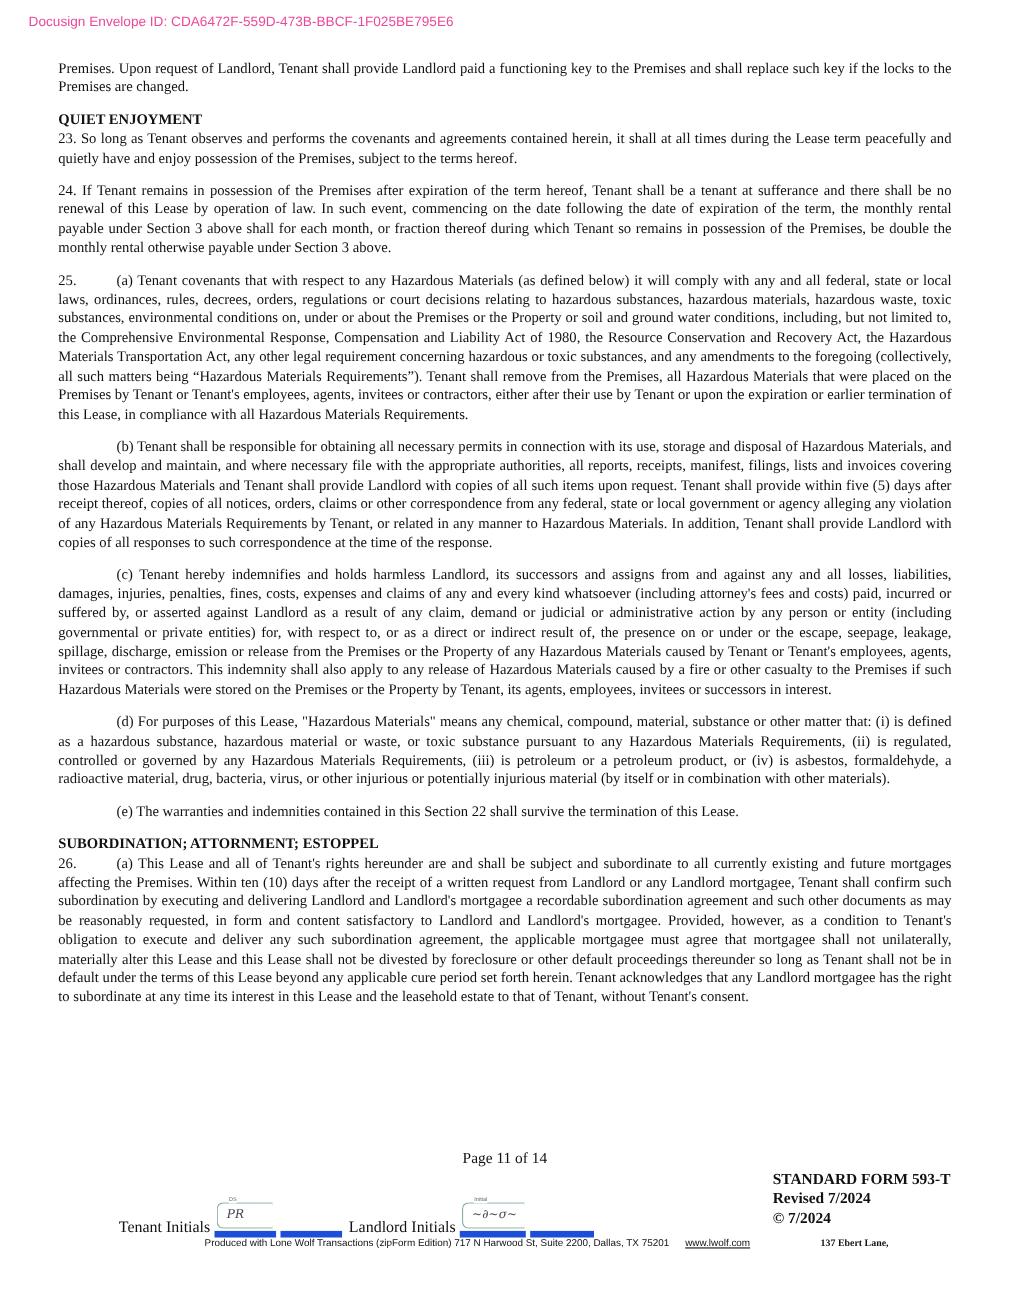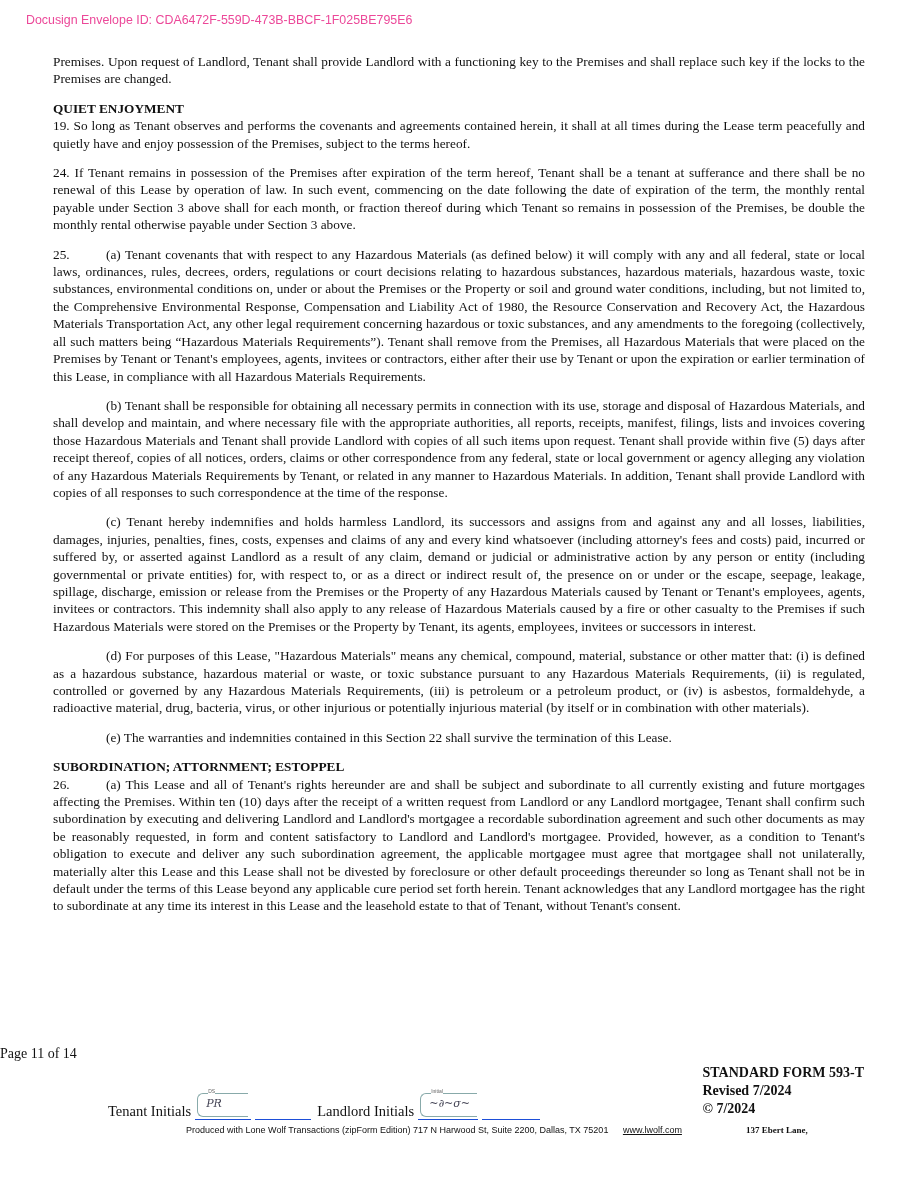--- a/index.html
+++ b/index.html
@@ -4,42 +4,42 @@
 <style>
   html, body { margin: 0; padding: 0; background: #ffffff; }
   body { width: 918px; height: 1188px; position: relative; overflow: hidden; color: #111; }
   .envelope { position: absolute; left: 26px; top: 13px; font-family: "Liberation Sans", sans-serif; font-size: 12.4px; color: #ec4899; }
   .page { position: absolute; left: 53px; top: 53px; width: 812px; font-family: "Liberation Serif", serif; font-size: 13.3px; line-height: 17.4px; text-align: justify; }
   .page p { margin: 0; }
   .gap { height: 12px; }
   .heading { font-weight: bold; text-transform: none; }
   .indent { text-indent: 53px; }
   .num { display: inline-block; width: 53px; }
-  .footer-page { position: absolute; left: 0; width: 918px; top: 1046px; text-align: left; font-family: "Liberation Serif", serif; font-size: 14px; }
+  .footer-page { position: absolute; left: 0; width: 918px; top: 1046px; text-align: center; font-family: "Liberation Serif", serif; font-size: 14px; }
   .form-id { position: absolute; right: 54px; top: 1064px; text-align: left; font-family: "Liberation Serif", serif; font-weight: bold; font-size: 14px; line-height: 18px; }
   .initials-row { position: absolute; left: 108px; top: 1093px; font-family: "Liberation Serif", serif; font-size: 14.5px; display: flex; align-items: flex-end; text-align: right; }
-  .line { display: inline-block; border-bottom: 1px solid #1d4ed8; height: 26px; position: relative; }
+  .line { display: inline-block; border-bottom: 6px solid #1d4ed8; height: 26px; position: relative; }
   .ibox { position: absolute; left: 2px; top: 0; height: 22px; border: 1px solid #8aa; border-right: none; border-radius: 6px 0 0 6px; }
   .ibox .tag { position: absolute; left: 10px; top: -6px; font-size: 5px; color: #666; background: #fff; font-family: "Liberation Sans", sans-serif; }
   .ibox .sig { position: absolute; left: 8px; top: 3px; font-family: "DejaVu Serif", serif; font-style: italic; font-size: 11px; color: #445; }
   .produced { position: absolute; left: 186px; top: 1125px; font-family: "Liberation Sans", sans-serif; font-size: 9px; color: #111; }
   .produced a { color: #111; text-decoration: underline; margin-left: 12px; }
   .address { position: absolute; left: 746px; top: 1125px; font-family: "Liberation Serif", serif; font-size: 9px; font-weight: bold; }
 </style>
 </head>
 <body>
 
 <div class="envelope">Docusign Envelope ID: CDA6472F-559D-473B-BBCF-1F025BE795E6</div>
 
 <div class="page">
-  <p>Premises. Upon request of Landlord, Tenant shall provide Landlord with a functioning key to the Premises and shall replace such key if the locks to the Premises are changed.</p>
+  <p>Premises. Upon request of Landlord, Tenant shall provide Landlord paid a functioning key to the Premises and shall replace such key if the locks to the Premises are changed.</p>
   <div class="gap"></div>
 
   <p class="heading">QUIET ENJOYMENT</p>
-  <p>19.  So long as Tenant observes and performs the covenants and agreements contained herein, it shall at all times during the Lease term peacefully and quietly have and enjoy possession of the Premises, subject to the terms hereof.</p>
+  <p>23.  So long as Tenant observes and performs the covenants and agreements contained herein, it shall at all times during the Lease term peacefully and quietly have and enjoy possession of the Premises, subject to the terms hereof.</p>
   <div class="gap"></div>
 
   <p>24.  If Tenant remains in possession of the Premises after expiration of the term hereof, Tenant shall be a tenant at sufferance and there shall be no renewal of this Lease by operation of law. In such event, commencing on the date following the date of expiration of the term, the monthly rental payable under Section 3 above shall for each month, or fraction thereof during which Tenant so remains in possession of the Premises, be double the monthly rental otherwise payable under Section 3 above.</p>
   <div class="gap"></div>
 
   <p><span class="num">25.</span><span>(a) Tenant covenants that with respect to any Hazardous Materials (as defined below) it will comply with any and all federal, state or local laws, ordinances, rules, decrees, orders, regulations or court decisions relating to hazardous substances, hazardous materials, hazardous waste, toxic substances, environmental conditions on, under or about the Premises or the Property or soil and ground water conditions, including, but not limited to, the Comprehensive Environmental Response, Compensation and Liability Act of 1980, the Resource Conservation and Recovery Act, the Hazardous Materials Transportation Act, any other legal requirement concerning hazardous or toxic substances, and any amendments to the foregoing (collectively, all such matters being “Hazardous Materials Requirements”). Tenant shall remove from the Premises, all Hazardous Materials that were placed on the Premises by Tenant or Tenant's employees, agents, invitees or contractors, either after their use by Tenant or upon the expiration or earlier termination of this Lease, in compliance with all Hazardous Materials Requirements.</span></p>
   <div class="gap"></div>
   <p class="indent">(b) Tenant shall be responsible for obtaining all necessary permits in connection with its use, storage and disposal of Hazardous Materials, and shall develop and maintain, and where necessary file with the appropriate authorities, all reports, receipts, manifest, filings, lists and invoices covering those Hazardous Materials and Tenant shall provide Landlord with copies of all such items upon request. Tenant shall provide within five (5) days after receipt thereof, copies of all notices, orders, claims or other correspondence from any federal, state or local government or agency alleging any violation of any Hazardous Materials Requirements by Tenant, or related in any manner to Hazardous Materials. In addition, Tenant shall provide Landlord with copies of all responses to such correspondence at the time of the response.</p>
   <div class="gap"></div>
   <p class="indent">(c) Tenant hereby indemnifies and holds harmless Landlord, its successors and assigns from and against any and all losses, liabilities, damages, injuries, penalties, fines, costs, expenses and claims of any and every kind whatsoever (including attorney's fees and costs) paid, incurred or suffered by, or asserted against Landlord as a result of any claim, demand or judicial or administrative action by any person or entity (including governmental or private entities) for, with respect to, or as a direct or indirect result of, the presence on or under or the escape, seepage, leakage, spillage, discharge, emission or release from the Premises or the Property of any Hazardous Materials caused by Tenant or Tenant's employees, agents, invitees or contractors. This indemnity shall also apply to any release of Hazardous Materials caused by a fire or other casualty to the Premises if such Hazardous Materials were stored on the Premises or the Property by Tenant, its agents, employees, invitees or successors in interest.</p>

